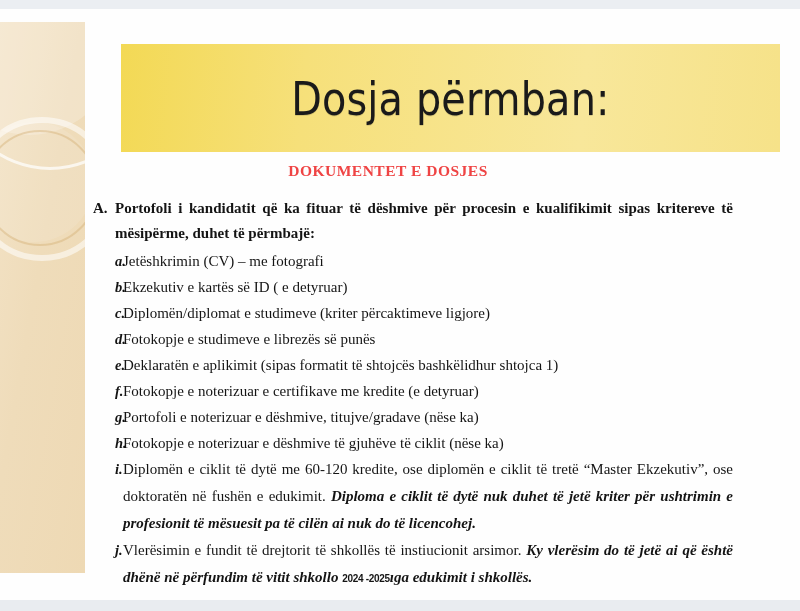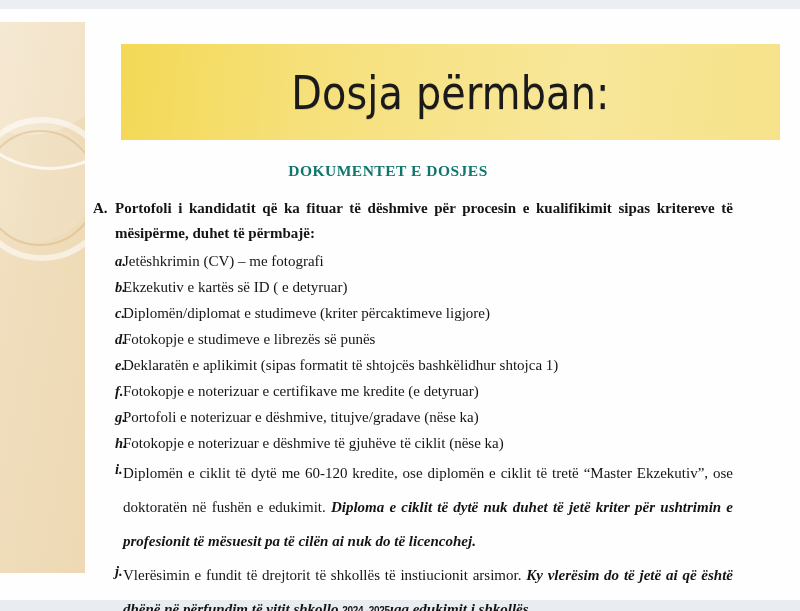--- a/index.html
+++ b/index.html
@@ -88,21 +88,21 @@
     border-radius: 50%;
     background: rgba(255,255,255,0.10);
   }
 
   
   .title-banner {
     position: absolute;
     left: 121px;
     top: 44px;
     width: 659px;
-    height: 96px;
+    height: 108px;
     background: linear-gradient(95deg, #f3d955 0%, #f6e07a 28%, #f8e79a 70%, #f6e289 100%);
     display: flex;
     align-items: center;
     justify-content: center;
   }
   .title-text {
     font-family: "DejaVu Sans Condensed", "Liberation Sans Narrow", "Liberation Sans", sans-serif;
     font-size: 47px;
     font-weight: 400;
     color: #1a1a1a;
@@ -118,21 +118,21 @@
     left: 93px;
     top: 162px;
     width: 640px;
   }
   .doc-heading {
     text-align: center;
     font-family: "Liberation Serif", "DejaVu Serif", serif;
     font-weight: bold;
     font-size: 15.5px;
     letter-spacing: 0.5px;
-    color: #0f766e;
+    color: #ef4444;
     margin: 0 0 16px 0;
     padding-right: 50px;
   }
 
   .para-a {
     display: flex;
     align-items: flex-start;
     font-size: 15px;
     line-height: 25px;
     color: #141414;
@@ -169,21 +169,21 @@
     font-style: italic;
     font-weight: bold;
     font-size: 14.5px;
   }
   .item-row .item-text {
     flex: 1 1 auto;
     text-align: justify;
     text-justify: inter-word;
   }
   .item-row.tall .item-text {
-    line-height: 34px;
+    line-height: 27px;
   }
   .emph {
     font-style: italic;
     font-weight: bold;
   }
   .inserted-year {
     font-family: "Liberation Sans", "DejaVu Sans", sans-serif;
     font-weight: bold;
     font-style: normal;
     font-size: 10px;

